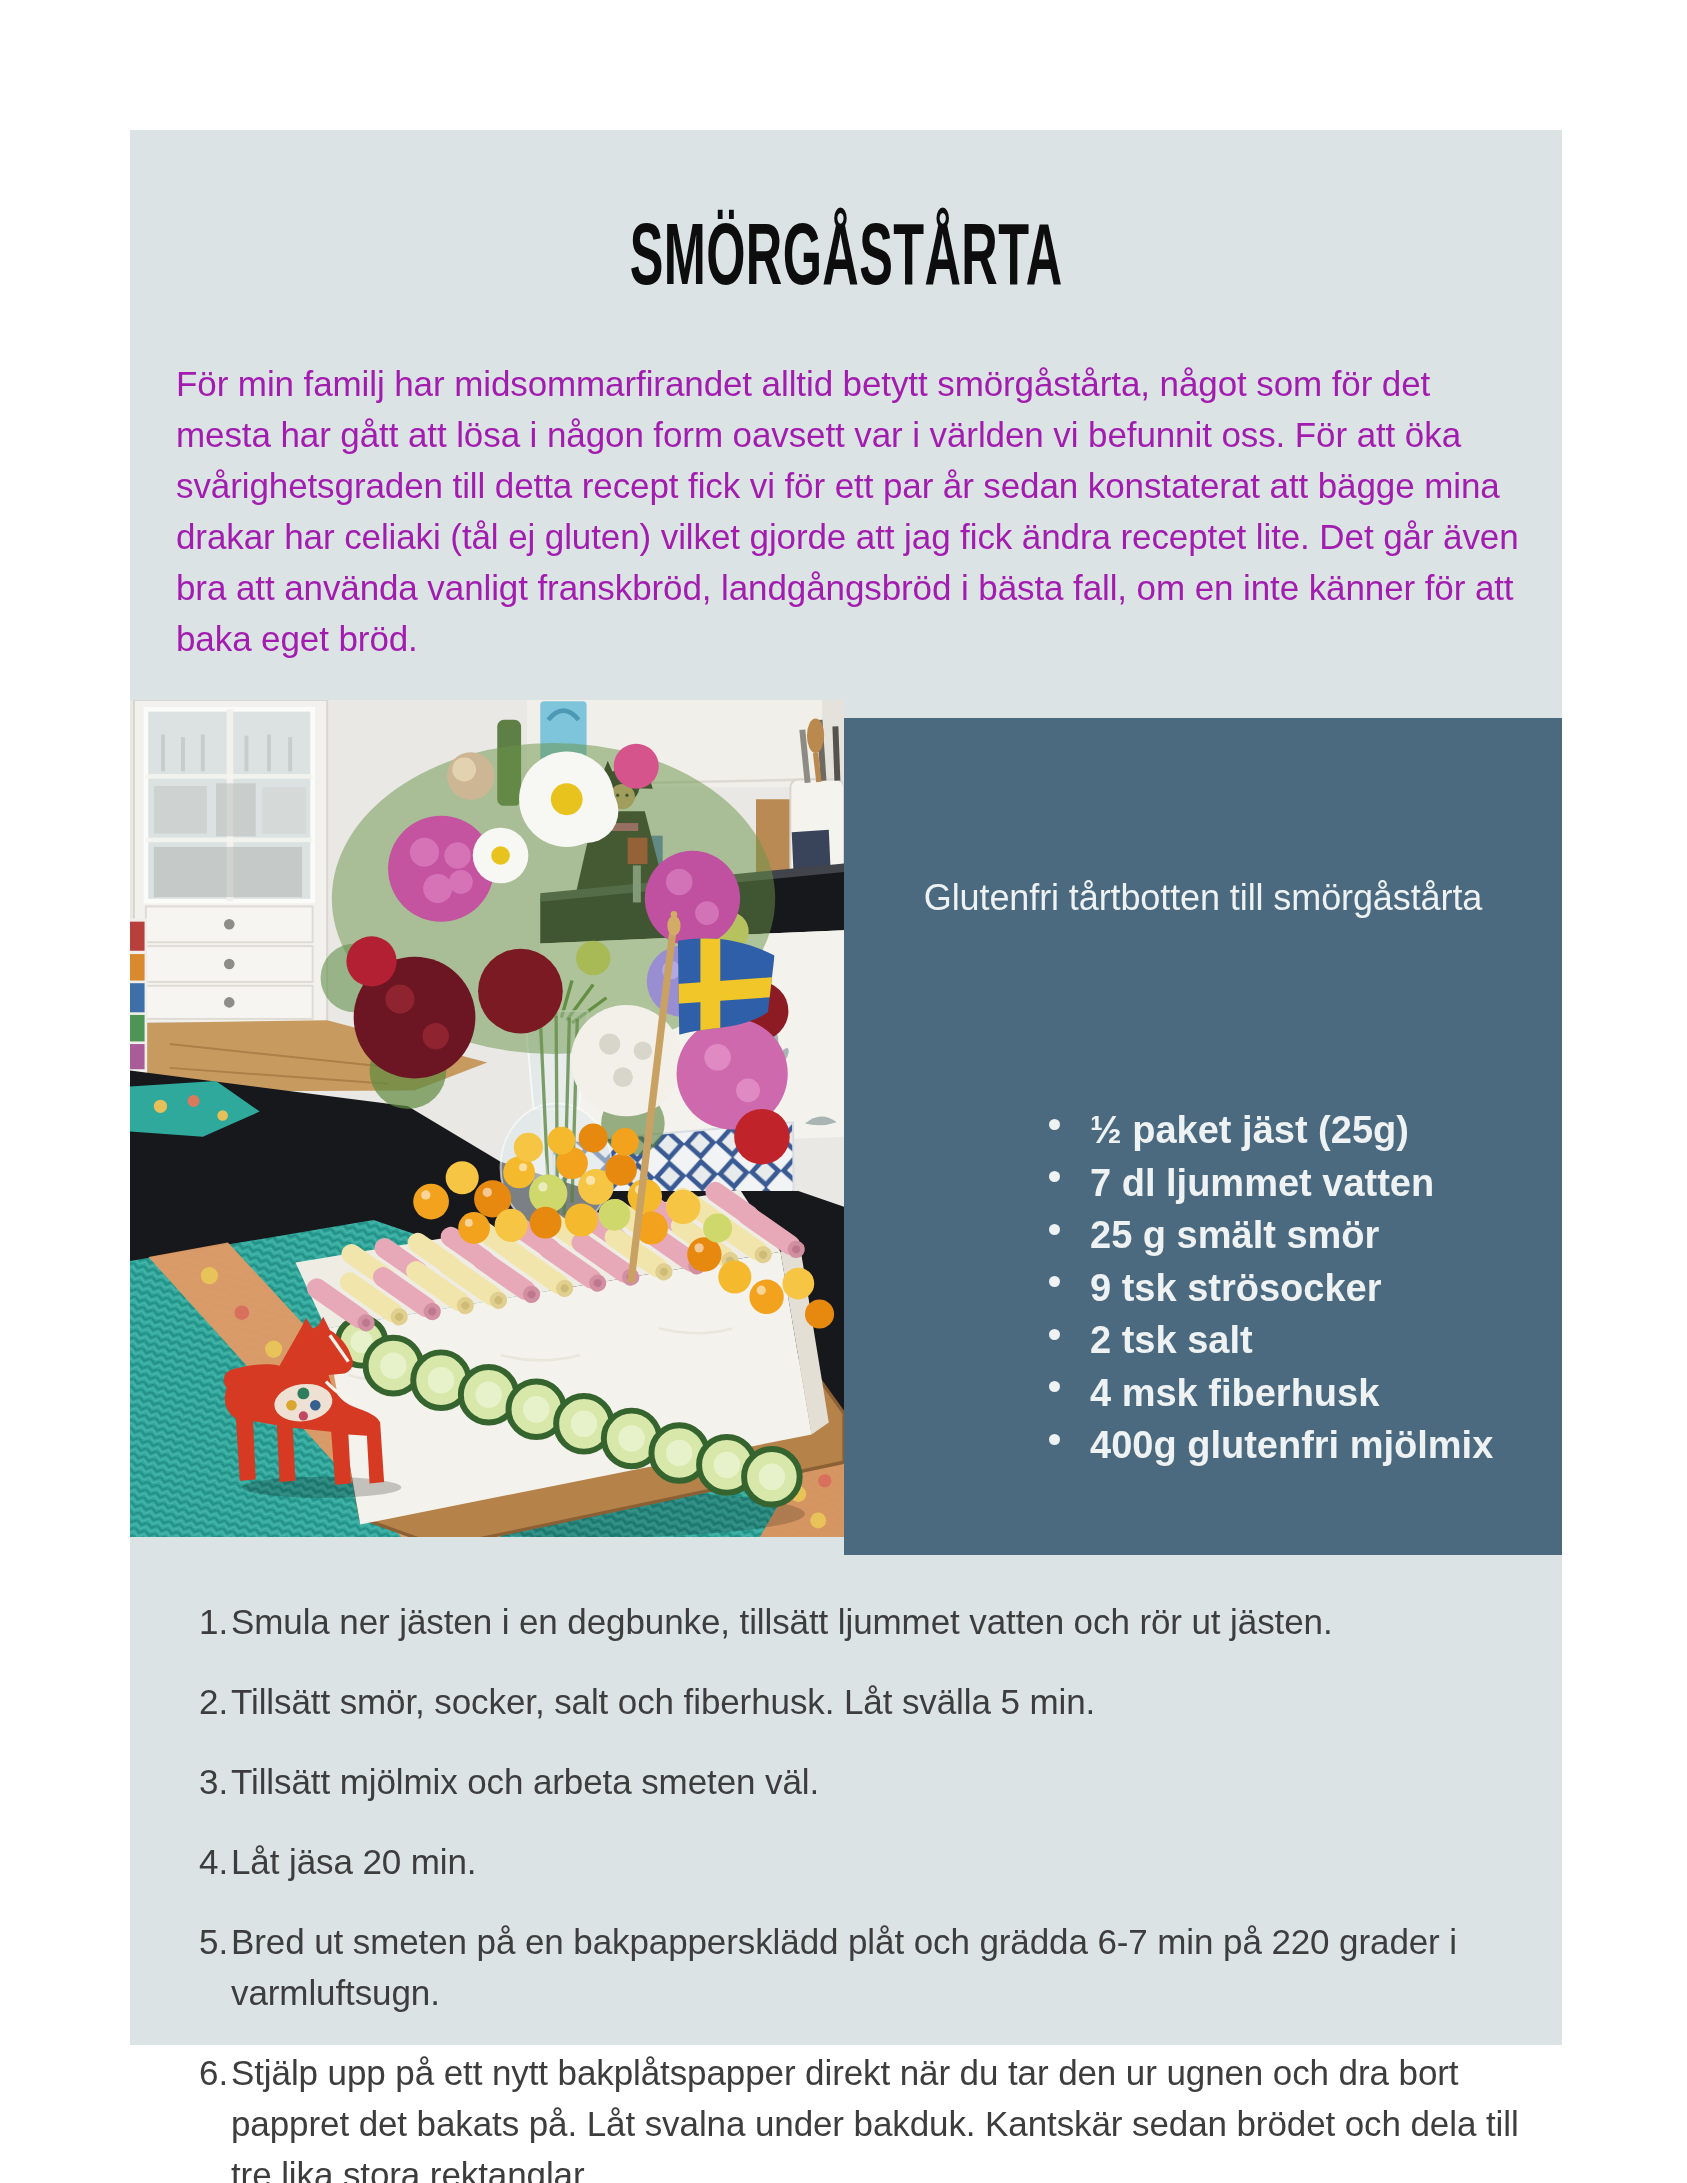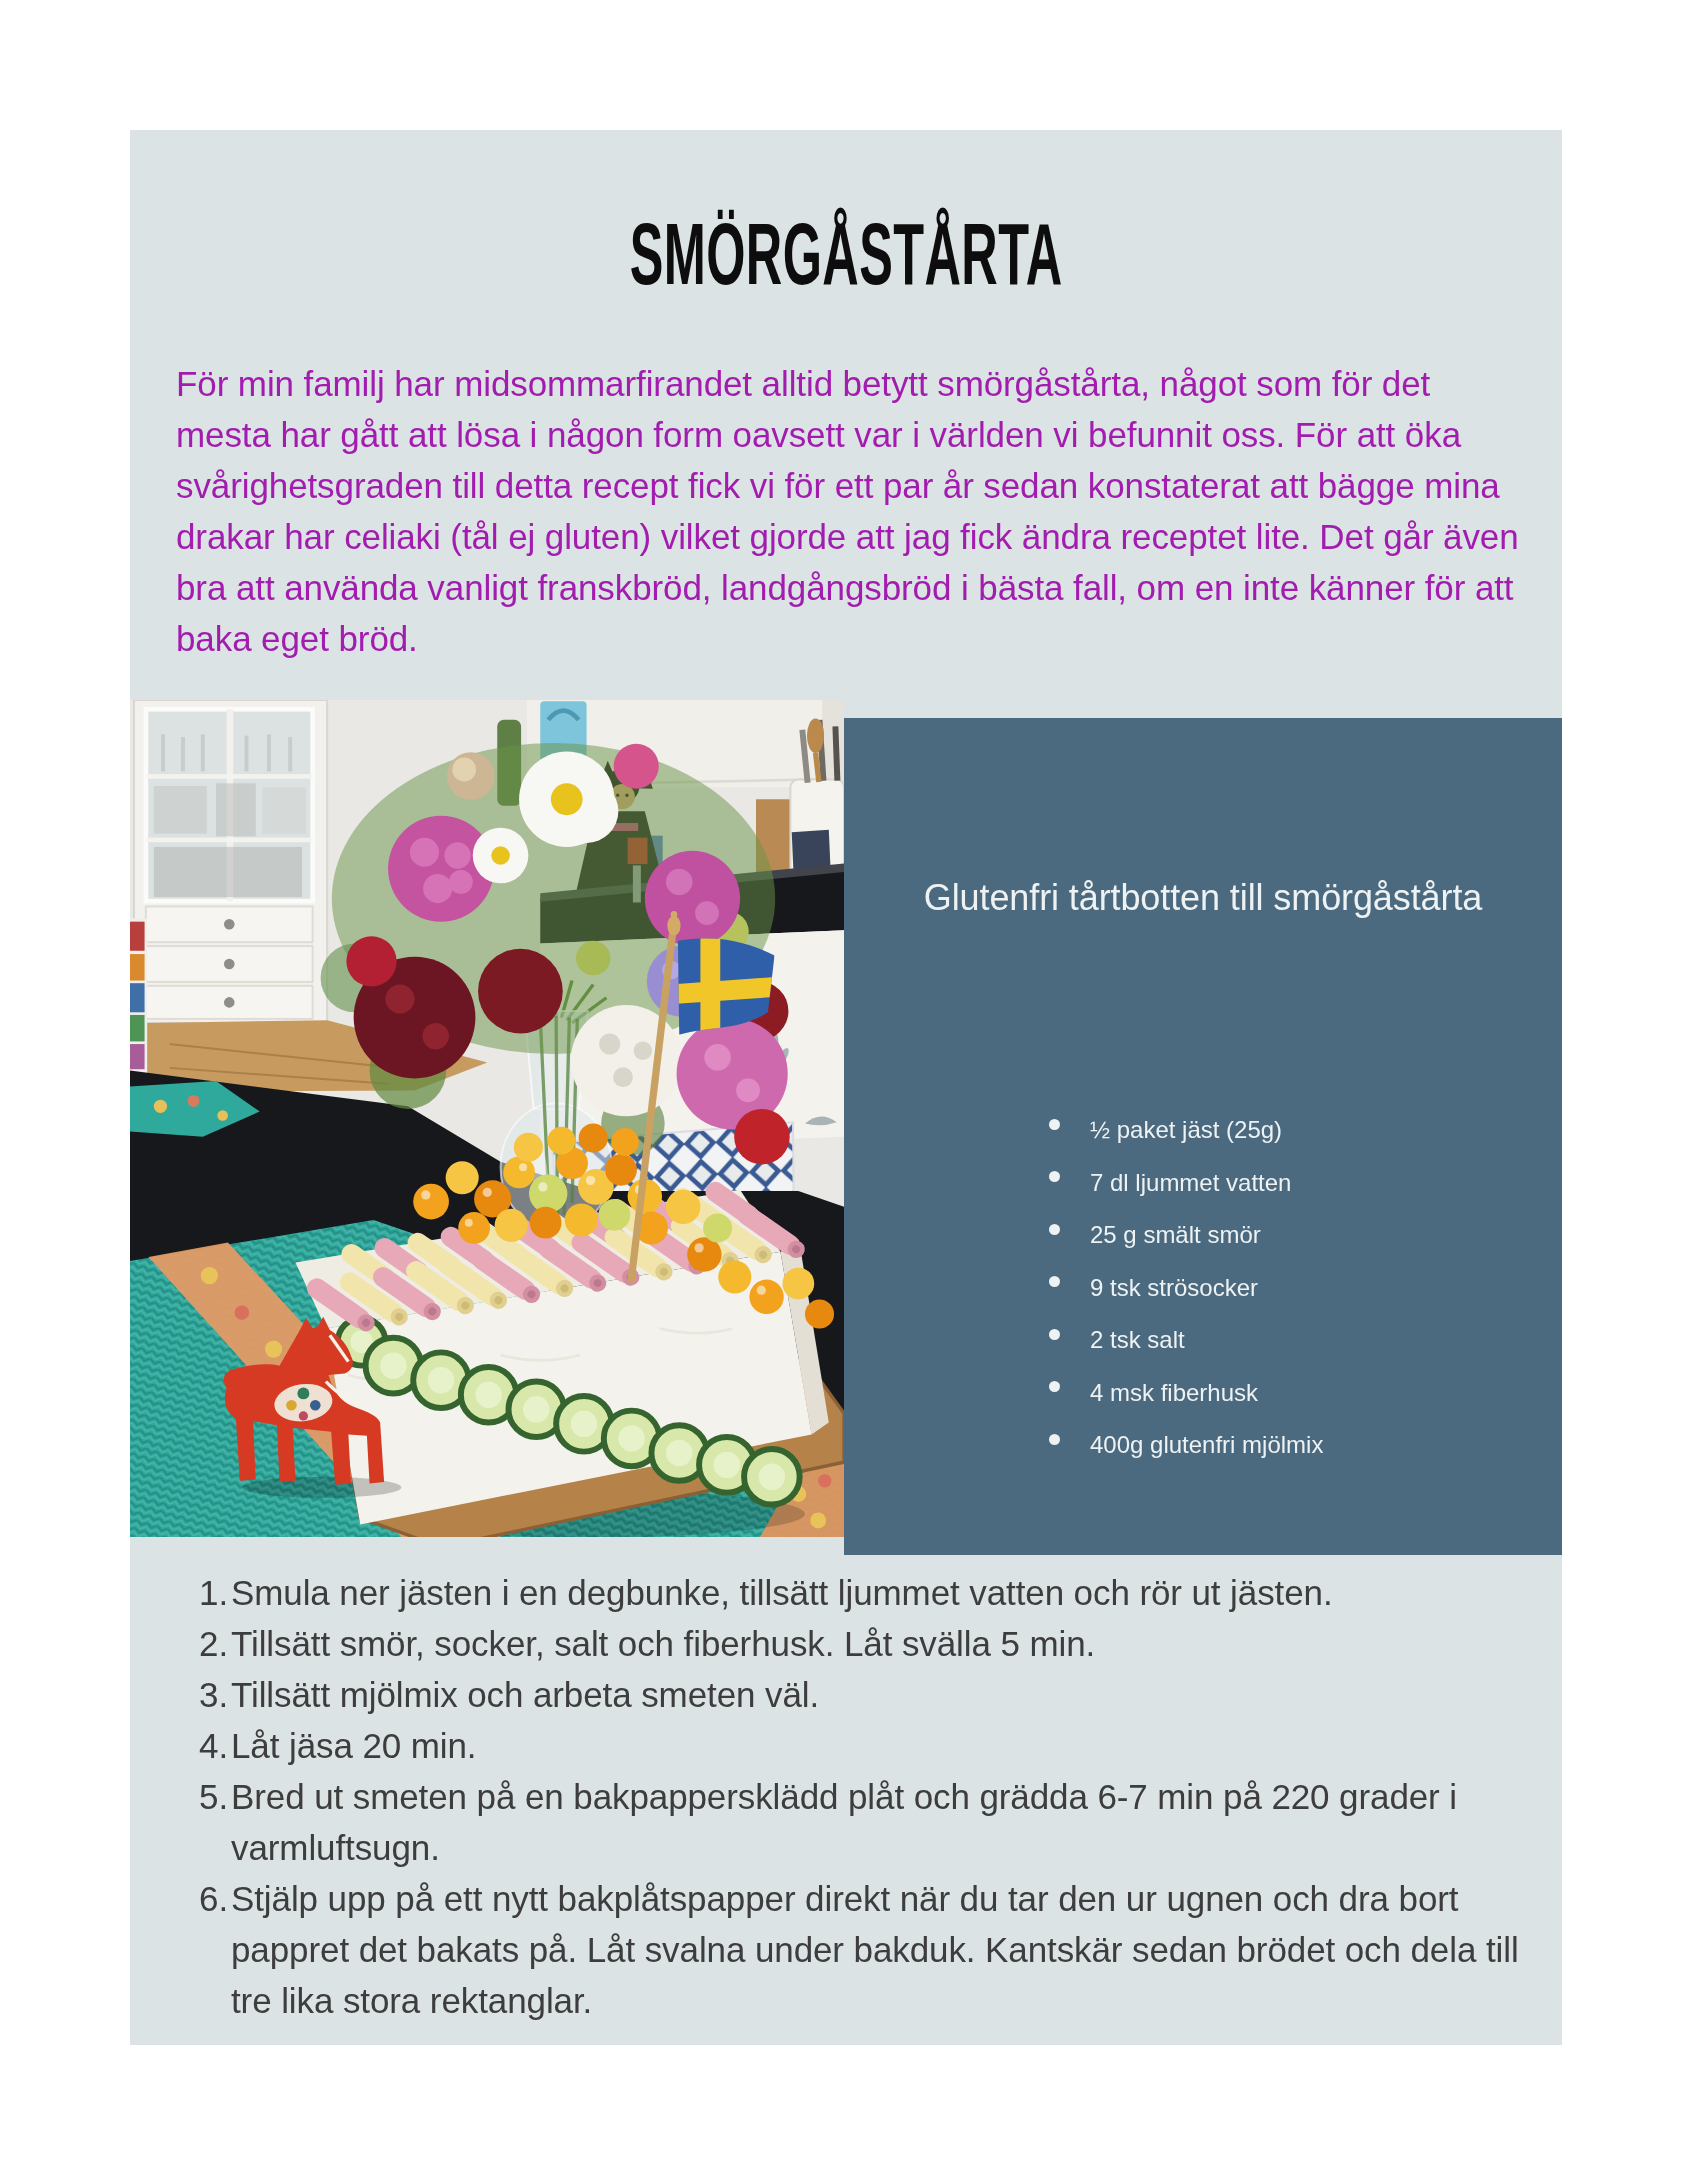--- a/index.html
+++ b/index.html
@@ -7,24 +7,24 @@
   .page{position:relative;width:1687px;height:2183px;background:#ffffff;overflow:hidden;}
   .card{position:absolute;left:130px;top:130px;width:1432px;height:1915px;background:#dce3e4;}
   .page-title{position:absolute;top:74px;left:0;width:100%;text-align:center;color:#0d0d0d;white-space:nowrap;}
   .title-inner{display:inline-block;transform:scaleX(.58);transform-origin:center;font-size:87px;font-weight:700;letter-spacing:0.7px;}
   .intro{position:absolute;left:46px;top:193px;width:1343px;font-size:35px;line-height:51px;letter-spacing:-0.1px;color:#a21caf;font-weight:300;}
   .photo{position:absolute;left:0;top:570px;width:714px;height:837px;overflow:hidden;background:#e9e8e4;}
   .photo svg{display:block;width:100%;height:100%;}
   .panel{position:absolute;left:714px;top:588px;width:718px;height:837px;background:#4b6a80;color:#eef2f3;}
   .panel-heading{position:absolute;top:159px;left:0;width:100%;text-align:center;font-size:36px;font-weight:400;letter-spacing:-0.1px;}
   .ingredients{position:absolute;top:396px;left:204px;right:26.5px;list-style:none;margin:0;padding:0;}
-  .ingredients li{position:relative;padding-left:42px;font-size:24px;line-height:32px;margin-bottom:20.5px;font-weight:400;}
+  .ingredients li{position:relative;padding-left:42px;font-size:38px;line-height:32px;margin-bottom:20.5px;font-weight:700;}
   .ingredients li::before{content:"";position:absolute;left:1.3px;top:4.6px;width:11.2px;height:11.2px;border-radius:50%;background:#eef2f3;}
   .steps{position:absolute;left:69px;top:1437px;width:1350px;list-style:none;margin:0;padding:0;counter-reset:step;}
-  .steps li{position:relative;counter-increment:step;padding-left:32px;font-size:35px;line-height:51px;color:#3d3d3d;letter-spacing:-0.1px;font-weight:300;}
+  .steps li{position:relative;counter-increment:step;padding-left:32px;font-size:35px;line-height:51px;color:#3d3d3d;letter-spacing:-0.1px;font-weight:300;margin-top:29px;}
   .steps li::before{content:counter(step) ".";position:absolute;left:0;top:0;}
 </style>
 </head>
 <body>
 
 <div class="page">
   <div class="card">
 
     <div class="page-title">
       <span class="title-inner">SMÖRGÅSTÅRTA</span>

